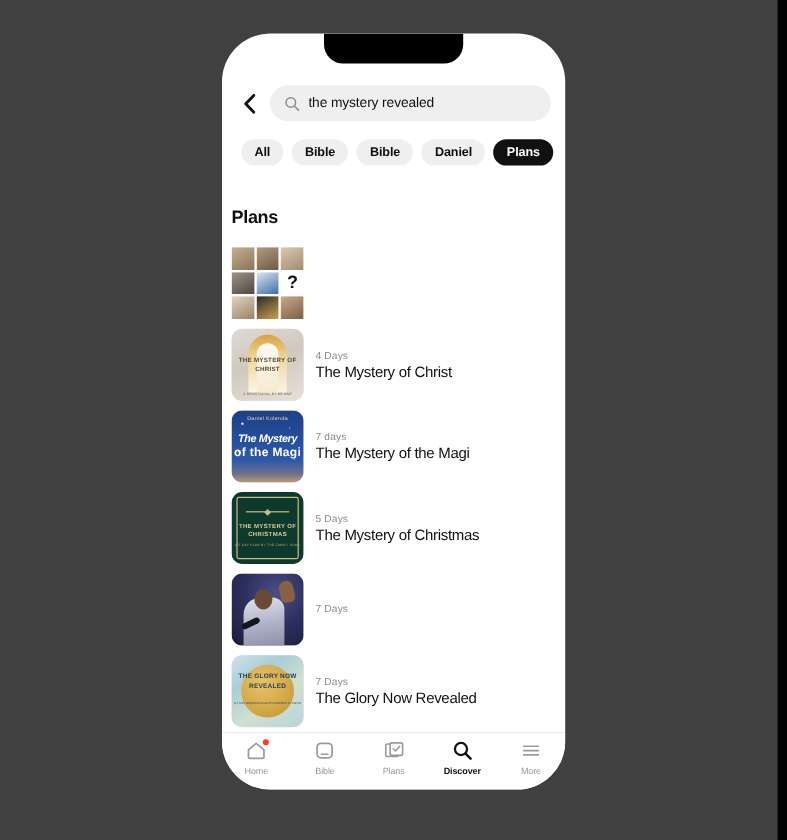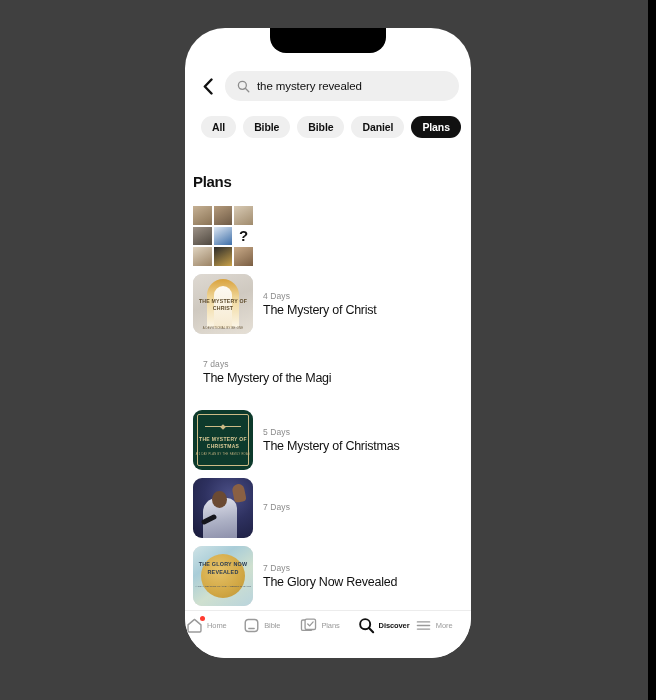--- a/index.html
+++ b/index.html
@@ -232,21 +232,21 @@
     display: flex;
     align-items: flex-start;
     padding-top: 5px;
     box-sizing: border-box;
     z-index: 30;
   }
 
   .tab {
     flex: 1 1 0;
     display: flex;
-    flex-direction: row;
+    flex-direction: column;
     align-items: center;
     justify-content: flex-start;
     gap: 3px;
     cursor: pointer;
     position: relative;
   }
 
   .tab-icon {
     width: 19px;
     height: 19px;
@@ -552,20 +552,31 @@
             <div class="t2">A DEVOTIONAL BY BE:ONE</div>
           </div>
         </div>
         <div class="plan-meta">
           <div class="plan-days">4 Days</div>
           <div class="plan-title">The Mystery of Christ</div>
         </div>
       </div>
 
       <div class="plan-item">
+        <div class="thumb">
+          <div class="art art-magi">
+            <span class="star" style="width:1.5px;height:1.5px;top:10px;left:8px"></span>
+            <span class="star" style="width:1.2px;height:1.2px;top:14px;left:48px"></span>
+            <span class="star" style="width:1.5px;height:1.5px;top:33px;left:5px"></span>
+            <span class="star" style="width:1.2px;height:1.2px;top:40px;left:52px"></span>
+            <div class="author">Daniel Kolenda</div>
+            <div class="m1">The Mystery</div>
+            <div class="m2">of the Magi</div>
+          </div>
+        </div>
         <div class="plan-meta">
           <div class="plan-days">7 days</div>
           <div class="plan-title">The Mystery of the Magi</div>
         </div>
       </div>
 
       <div class="plan-item">
         <div class="thumb">
           <div class="art art-christmas">
             <div class="frame"></div>

